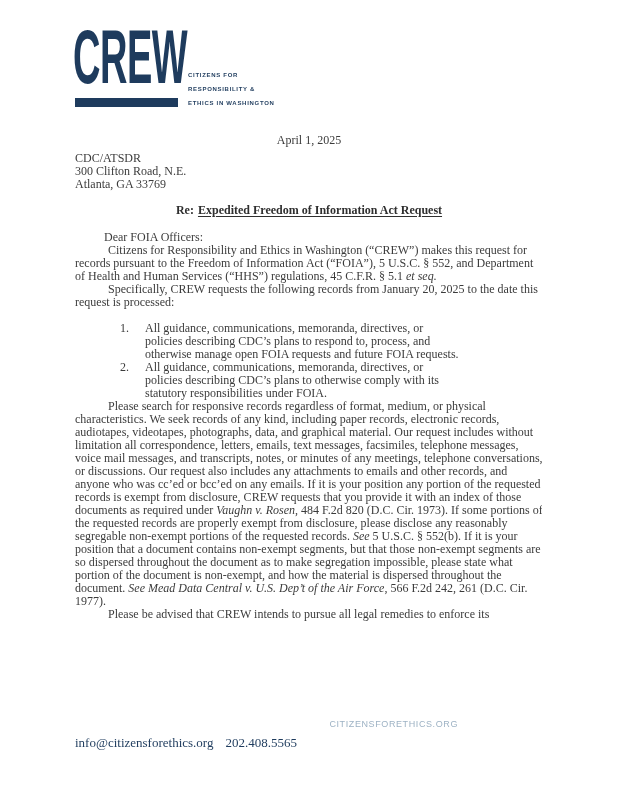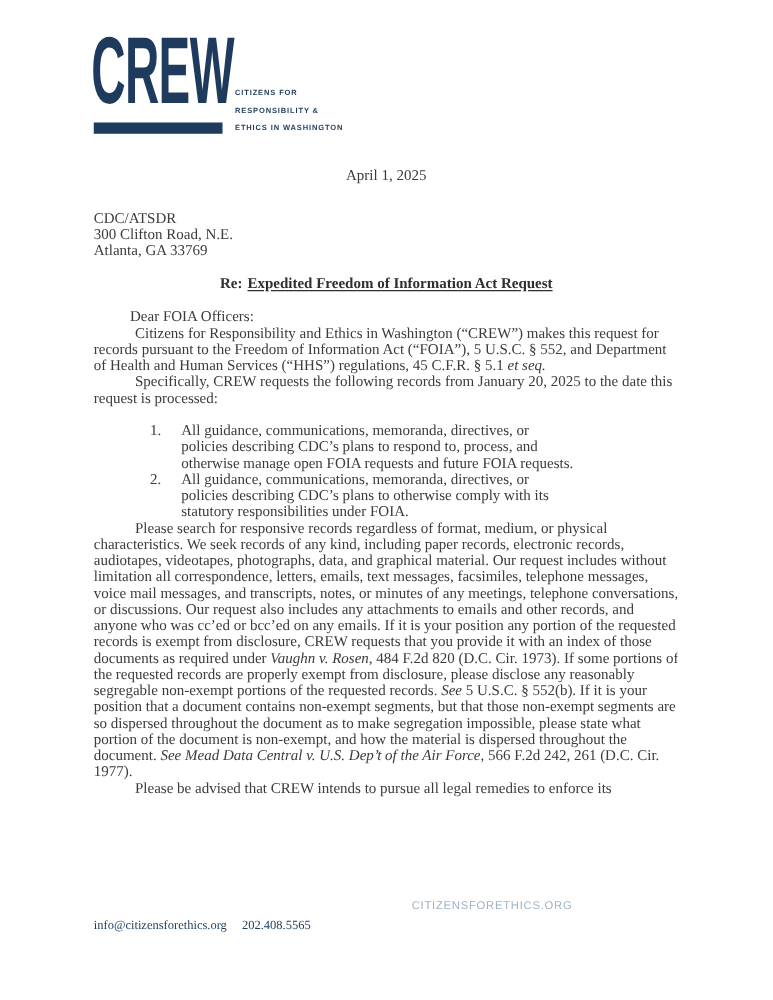--- a/index.html
+++ b/index.html
@@ -39,21 +39,21 @@
     color: var(--navy);
     white-space: nowrap;
   }
 
   
   .content {
     position: absolute; left: 75px; top: 134px; width: 468px;
     font-size: 12px; line-height: 13px; color: var(--body-text);
   }
   .date-line { text-align: center; }
-  .recipient { margin-top: 21px; }
+  .recipient { margin-top: 5px; }
   .subject-line { margin-top: 13px; text-align: center; font-weight: bold; color: #2f2f2f; }
   .subject-prefix { margin-right: 4px; }
   .subject-title { text-decoration: underline; text-underline-offset: 2px; }
   .salutation { margin-top: 14px; margin-left: 29px; }
   p.para { margin: 0; }
   .mt { margin-top: 13px; }
   .mt-sm { margin-top: 11px; }
   .mt-lg { margin-top: 16px; }
   .indent { text-indent: 33px; }
   .italic { font-style: italic; }
@@ -67,21 +67,21 @@
   .footer-site {
     position: absolute; top: 719px; right: 84px;
     font-family: "Liberation Sans", sans-serif;
     font-size: 9px; letter-spacing: 0.6px;
     color: var(--footer-accent);
     text-decoration: none;
   }
   .footer-contact {
     position: absolute; top: 735px; left: 75px;
     font-family: "Liberation Serif", serif;
-    font-size: 10px; color: var(--navy);
+    font-size: 13px; color: var(--navy);
   }
   .footer-email { margin-right: 12px; text-decoration: none; color: var(--navy); }
   .footer-phone { color: var(--navy); }
 </style>
 </head>
 <body>
 
 <div class="page">
 
   <header class="letterhead">

